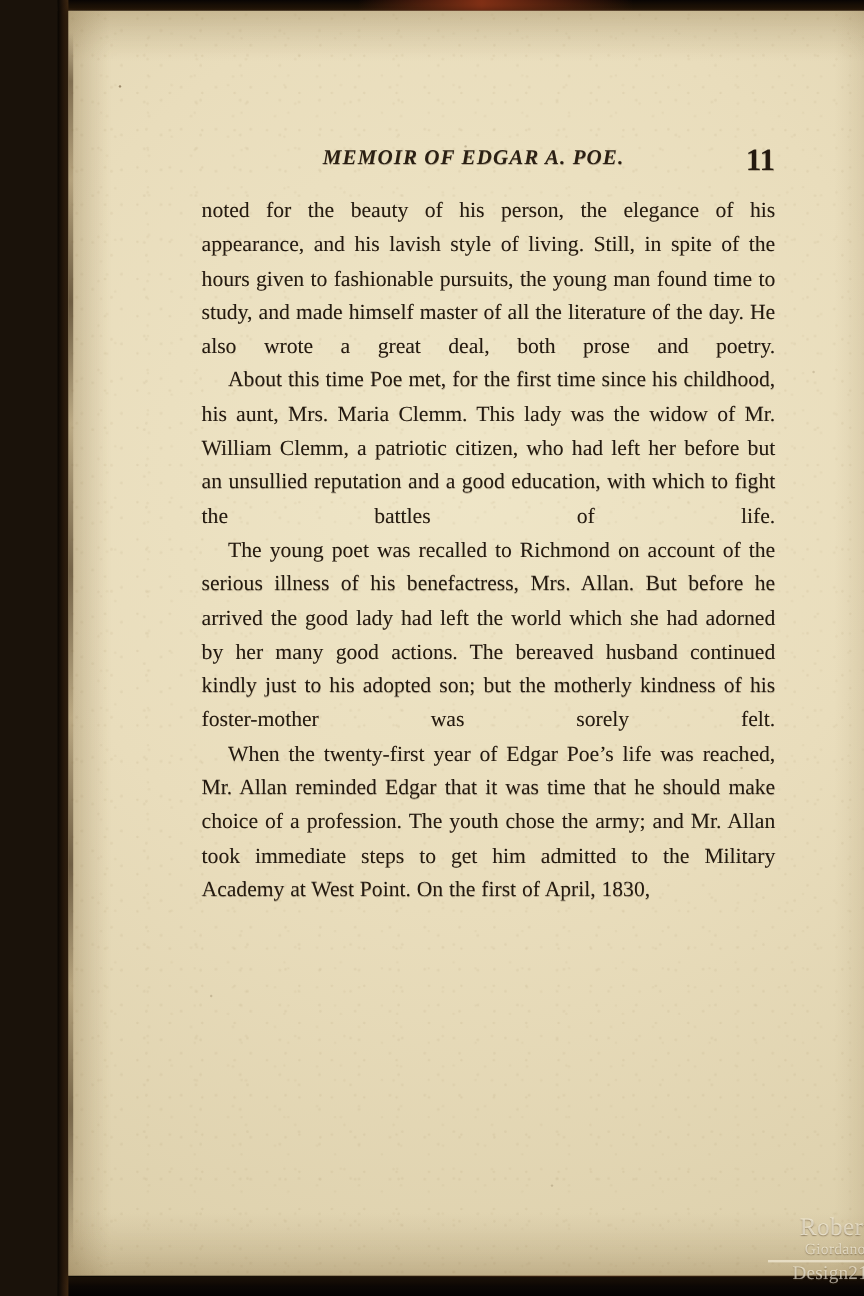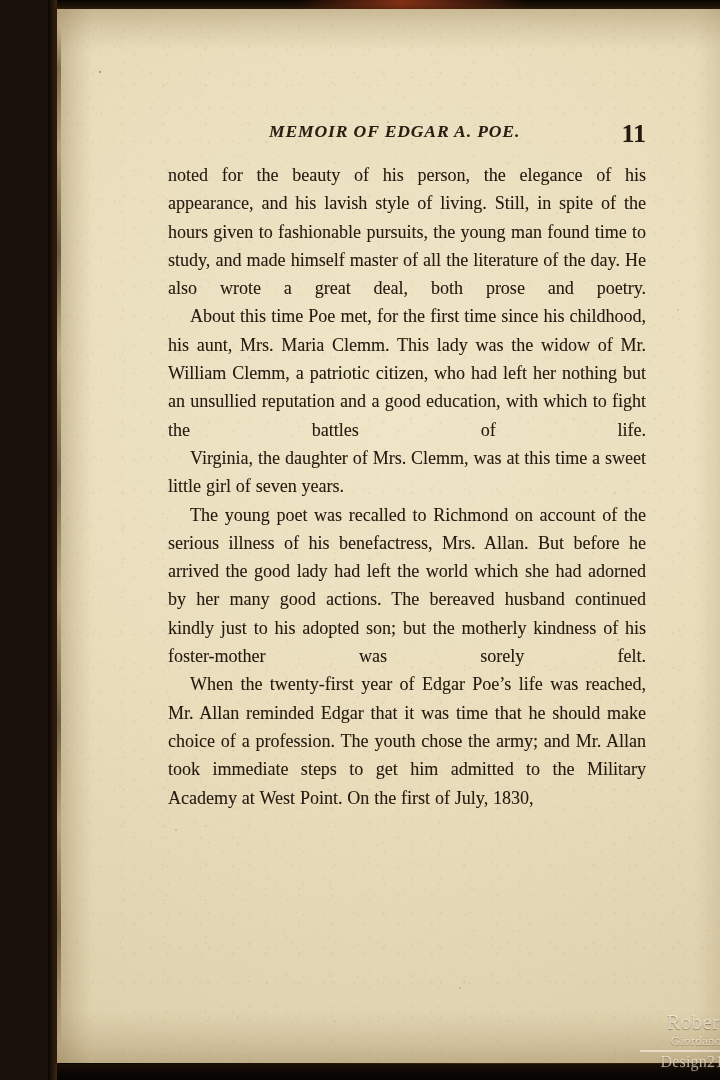--- a/index.html
+++ b/index.html
@@ -261,24 +261,23 @@
 
     <div class="text-col">
 
       <div class="running-head">
         <span class="rh-title">MEMOIR OF EDGAR A. POE.</span>
         <span class="rh-page">11</span>
       </div>
 
       <div class="body-text">
         <p class="first just-all">noted for the beauty of his person, the elegance of his appearance, and his lavish style of living.  Still, in spite of the hours given to fashionable pursuits, the young man found time to study, and made himself master of all the literature of the day.  He also wrote a great deal, both prose and poetry.</p>
-        <p class="just-all">About this time Poe met, for the first time since his childhood, his aunt, Mrs. Maria Clemm.  This lady was the widow of Mr. William Clemm, a patriotic citizen, who had left her nothing but an unsullied reputation and a good education, with which to fight the battles of life.</p>
-        <p>Virginia, the daughter of Mrs. Clemm, was at this time a sweet little girl of seven years.</p>
+        <p class="just-all">About this time Poe met, for the first time since his childhood, his aunt, Mrs. Maria Clemm.  This lady was the widow of Mr. William Clemm, a patriotic citizen, who had left her before but an unsullied reputation and a good education, with which to fight the battles of life.</p>
         <p class="just-all">The young poet was recalled to Richmond on account of the serious illness of his benefactress, Mrs. Allan.  But before he arrived the good lady had left the world which she had adorned by her many good actions.  The bereaved husband continued kindly just to his adopted son; but the motherly kindness of his foster-mother was sorely felt.</p>
-        <p>When the twenty-first year of Edgar Poe’s life was reached, Mr. Allan reminded Edgar that it was time that he should make choice of a profession.  The youth chose the army; and Mr. Allan took immediate steps to get him admitted to the Military Academy at West Point.  On the first of July, 1830,</p>
+        <p>When the twenty-first year of Edgar Poe’s life was reached, Mr. Allan reminded Edgar that it was time that he should make choice of a profession.  The youth chose the army; and Mr. Allan took immediate steps to get him admitted to the Military Academy at West Point.  On the first of April, 1830,</p>
       </div>
 
     </div>
   </div>
 
   <div class="watermark">
     <div class="wm-1">Robert</div>
     <div class="wm-2">Giordano</div>
     <div class="wm-rule"></div>
     <div class="wm-3">Design215</div>

